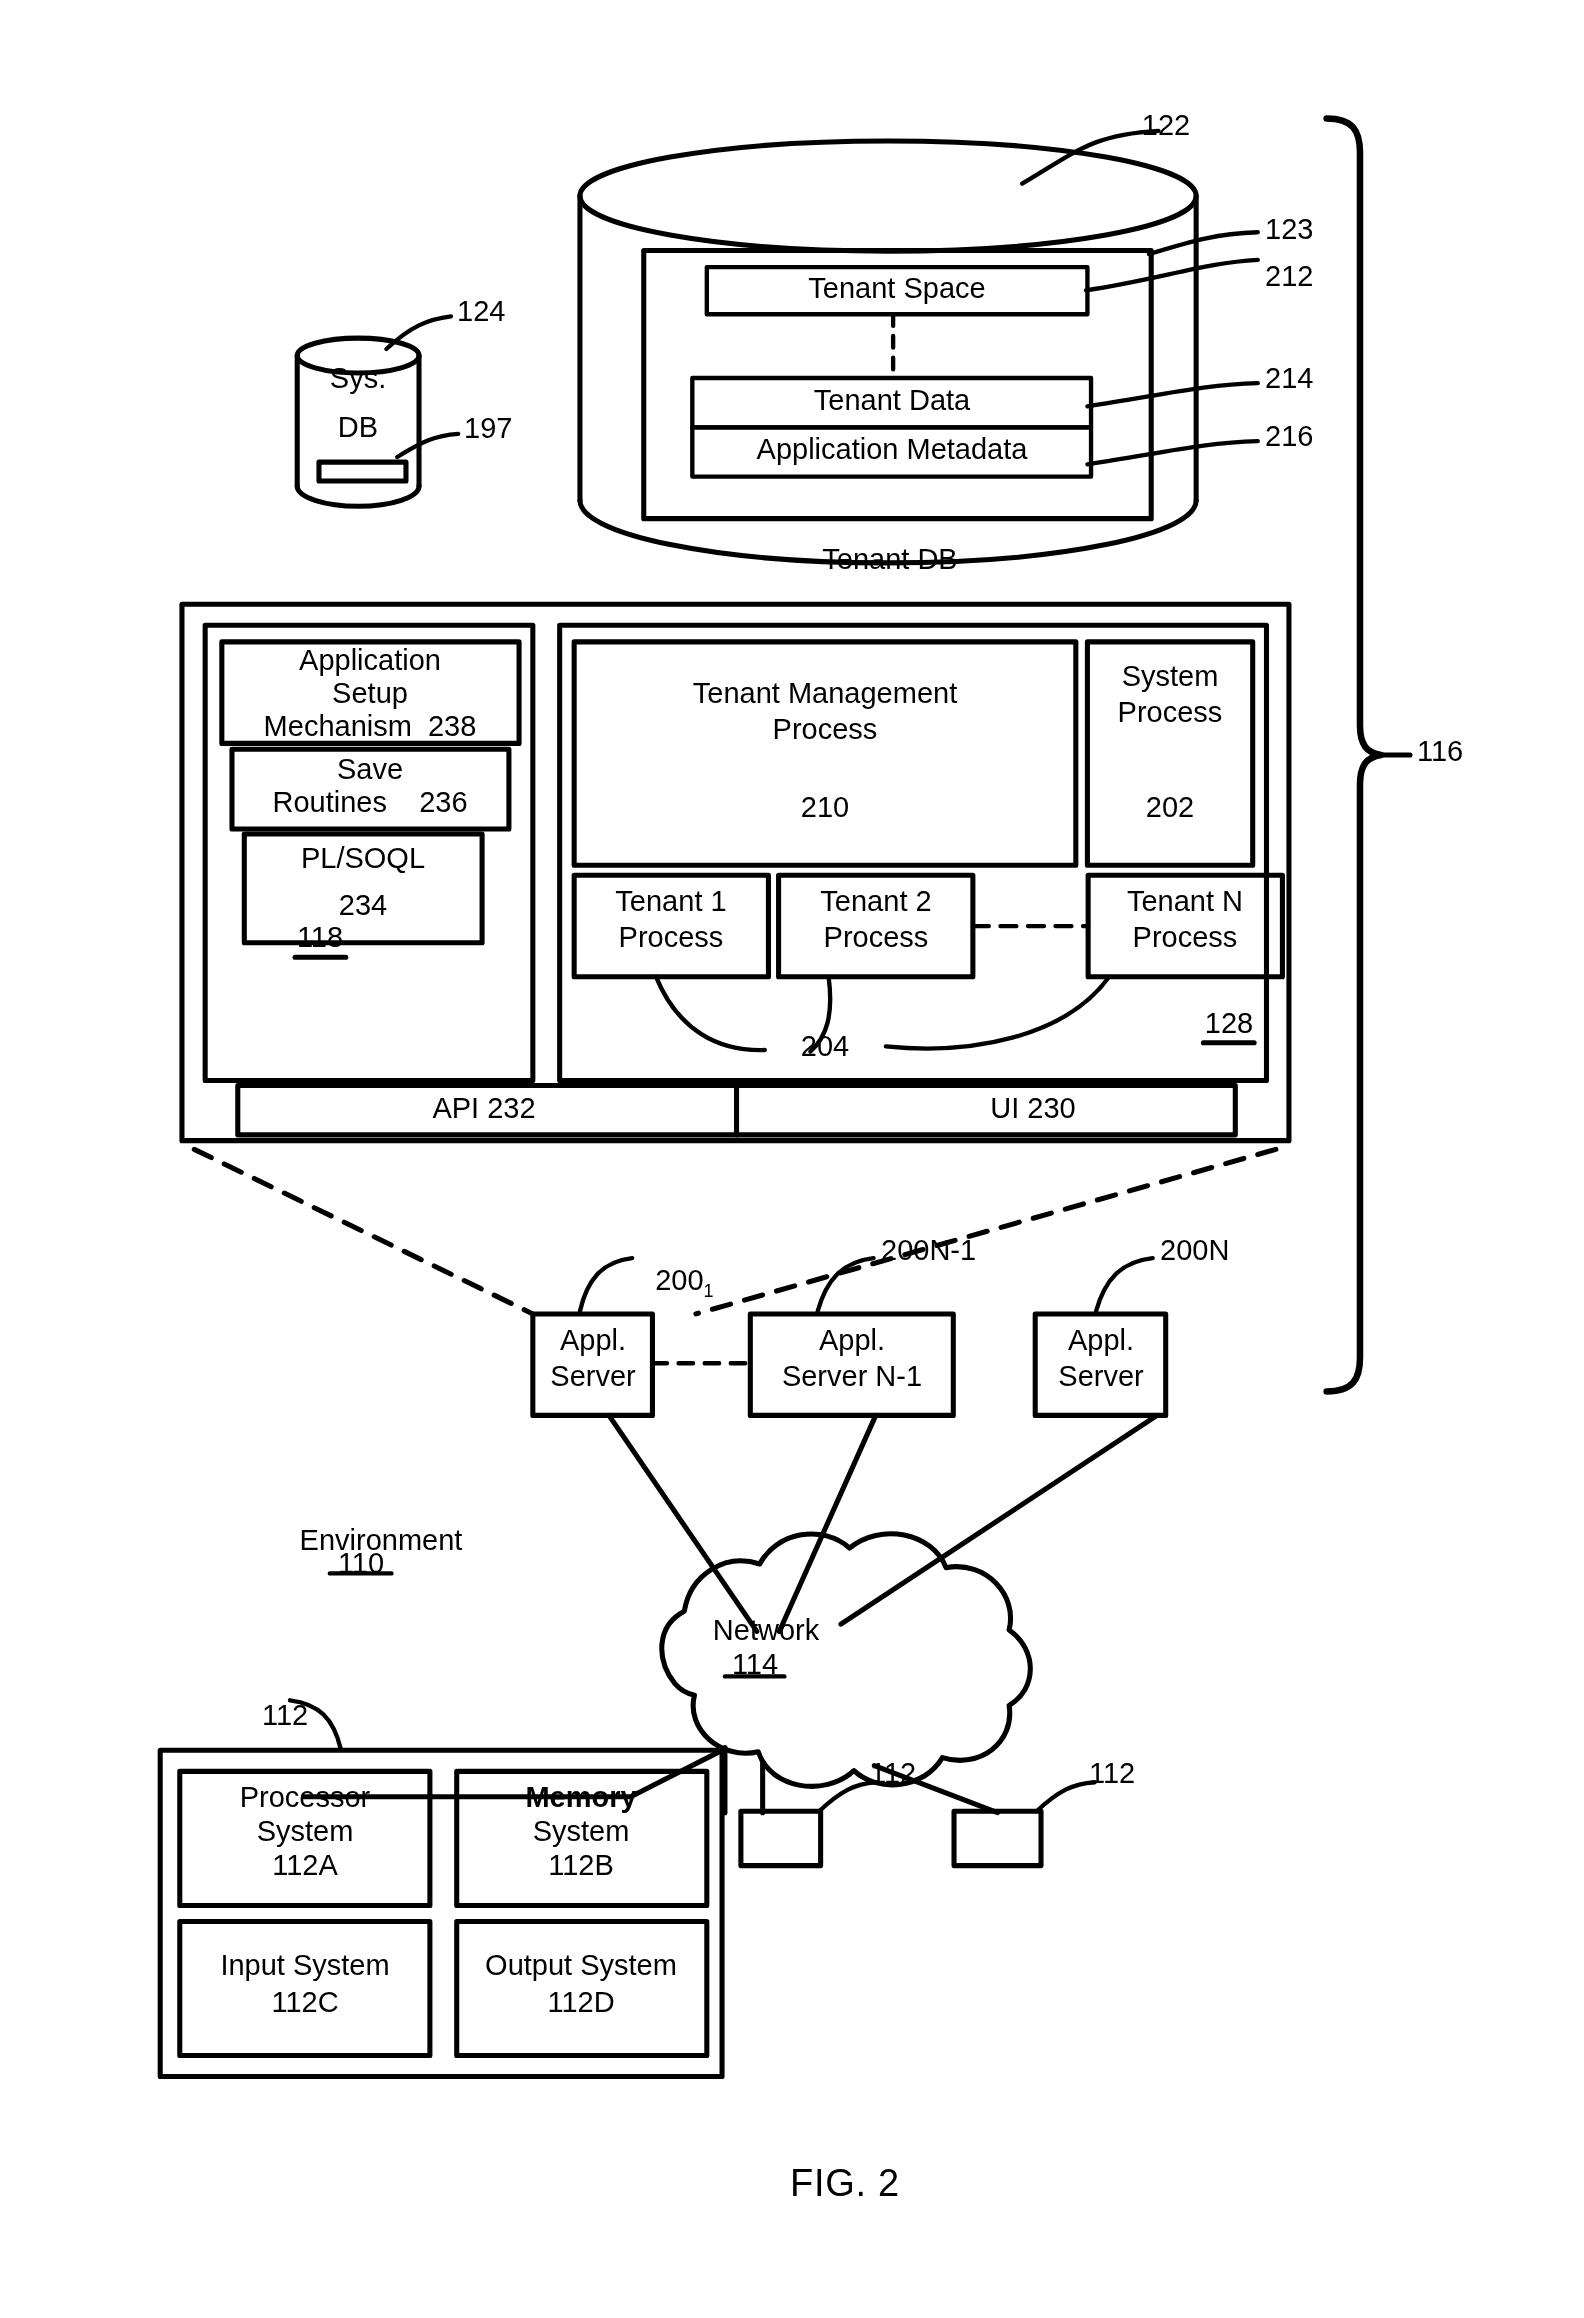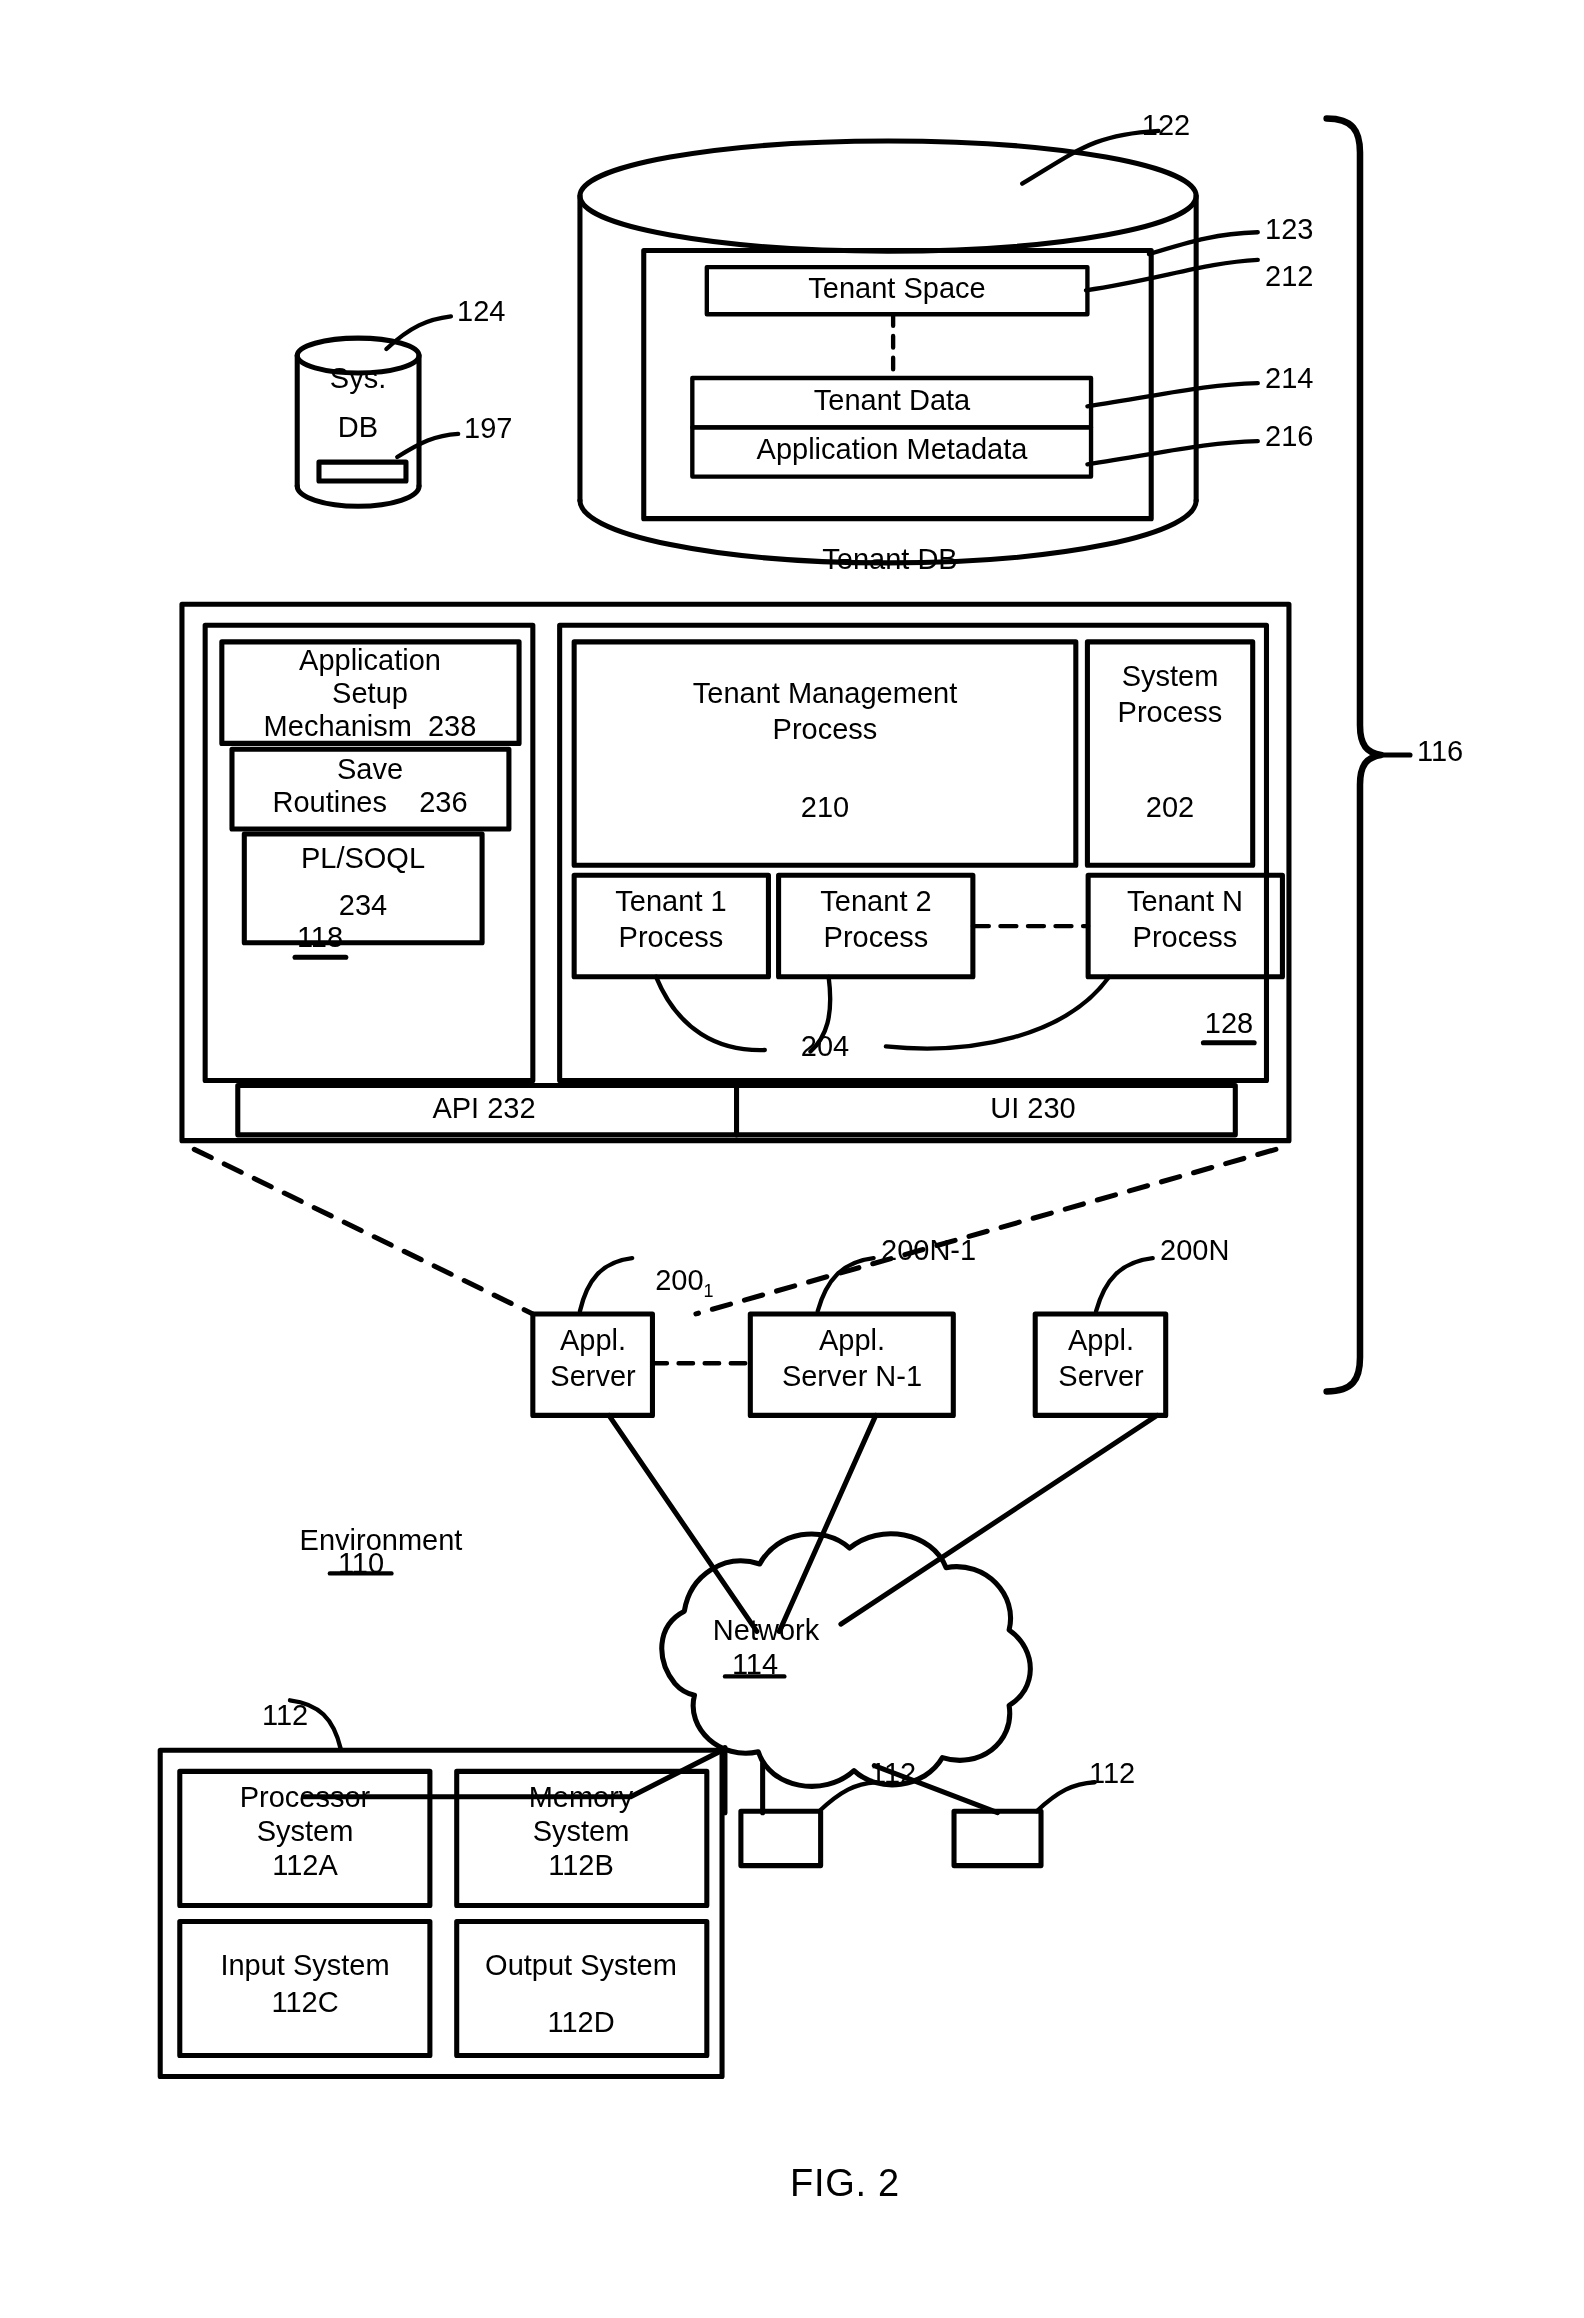--- a/index.html
+++ b/index.html
@@ -212,29 +212,29 @@
 
 <div class="lbl boxtxt ctr" style="left:766px; top:1615px;">Network</div>
 <div class="lbl num ctr" style="left:755px; top:1649px;">114</div>
 
 <div class="lbl num" style="left:262px; top:1700px;">112</div>
 
 <div class="lbl boxtxt ctr" style="left:305px; top:1782px;">Processor</div>
 <div class="lbl boxtxt ctr" style="left:305px; top:1816px;">System</div>
 <div class="lbl boxtxt ctr" style="left:305px; top:1850px;">112A</div>
 
-<div class="lbl boxtxt ctr" style="left:581px; top:1782px;">Memory</div>
+<div class="lbl boxtxt ctr" style="left:581px; top:1782px;font-weight:bold;">Memory</div>
 <div class="lbl boxtxt ctr" style="left:581px; top:1816px;">System</div>
 <div class="lbl boxtxt ctr" style="left:581px; top:1850px;">112B</div>
 
 <div class="lbl boxtxt ctr" style="left:305px; top:1950px;">Input System</div>
 <div class="lbl boxtxt ctr" style="left:305px; top:1987px;">112C</div>
 
 <div class="lbl boxtxt ctr" style="left:581px; top:1950px;">Output System</div>
-<div class="lbl boxtxt ctr" style="left:581px; top:1987px;margin-top:20px;">112D</div>
+<div class="lbl boxtxt ctr" style="left:581px; top:1987px;">112D</div>
 
 <div class="lbl num" style="left:870px; top:1758px;">112</div>
 <div class="lbl num" style="left:1089px; top:1758px;">112</div>
 
 <div class="lbl num" style="left:1417px; top:736px;">116</div>
 
 <div class="lbl figcap ctr" style="left:845px; top:2164px;">FIG. 2</div>
 
 </div>
 

